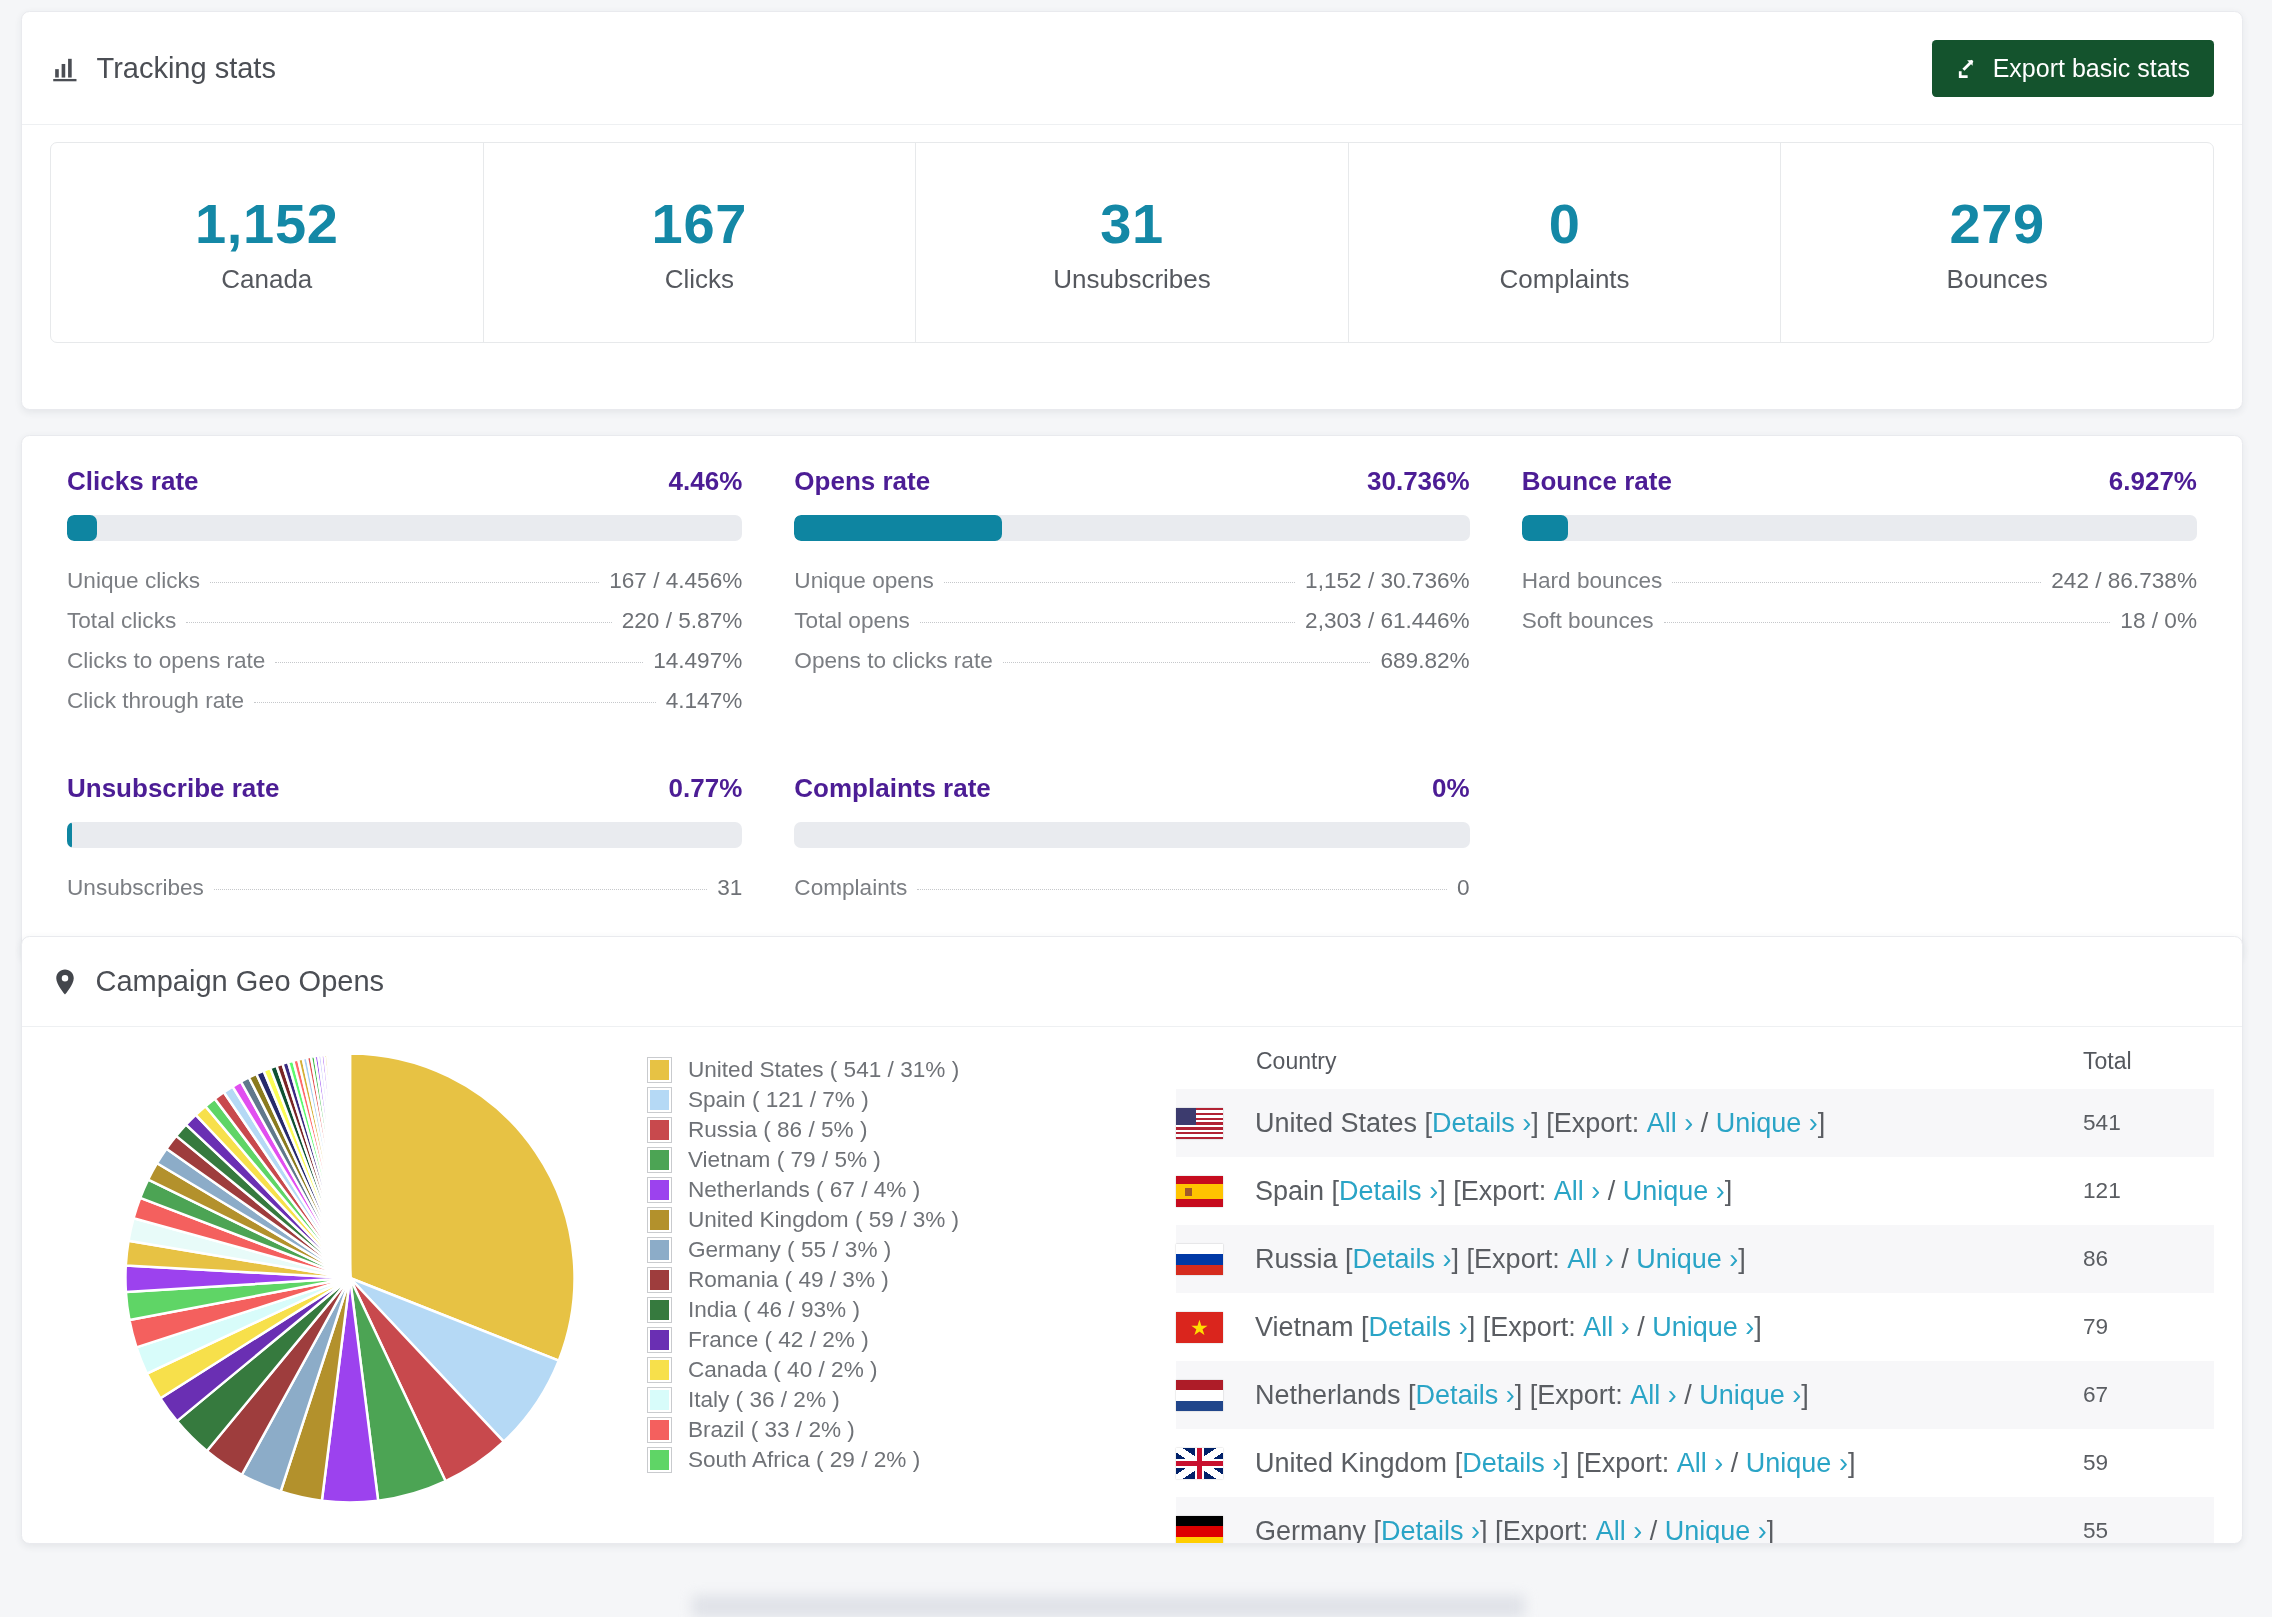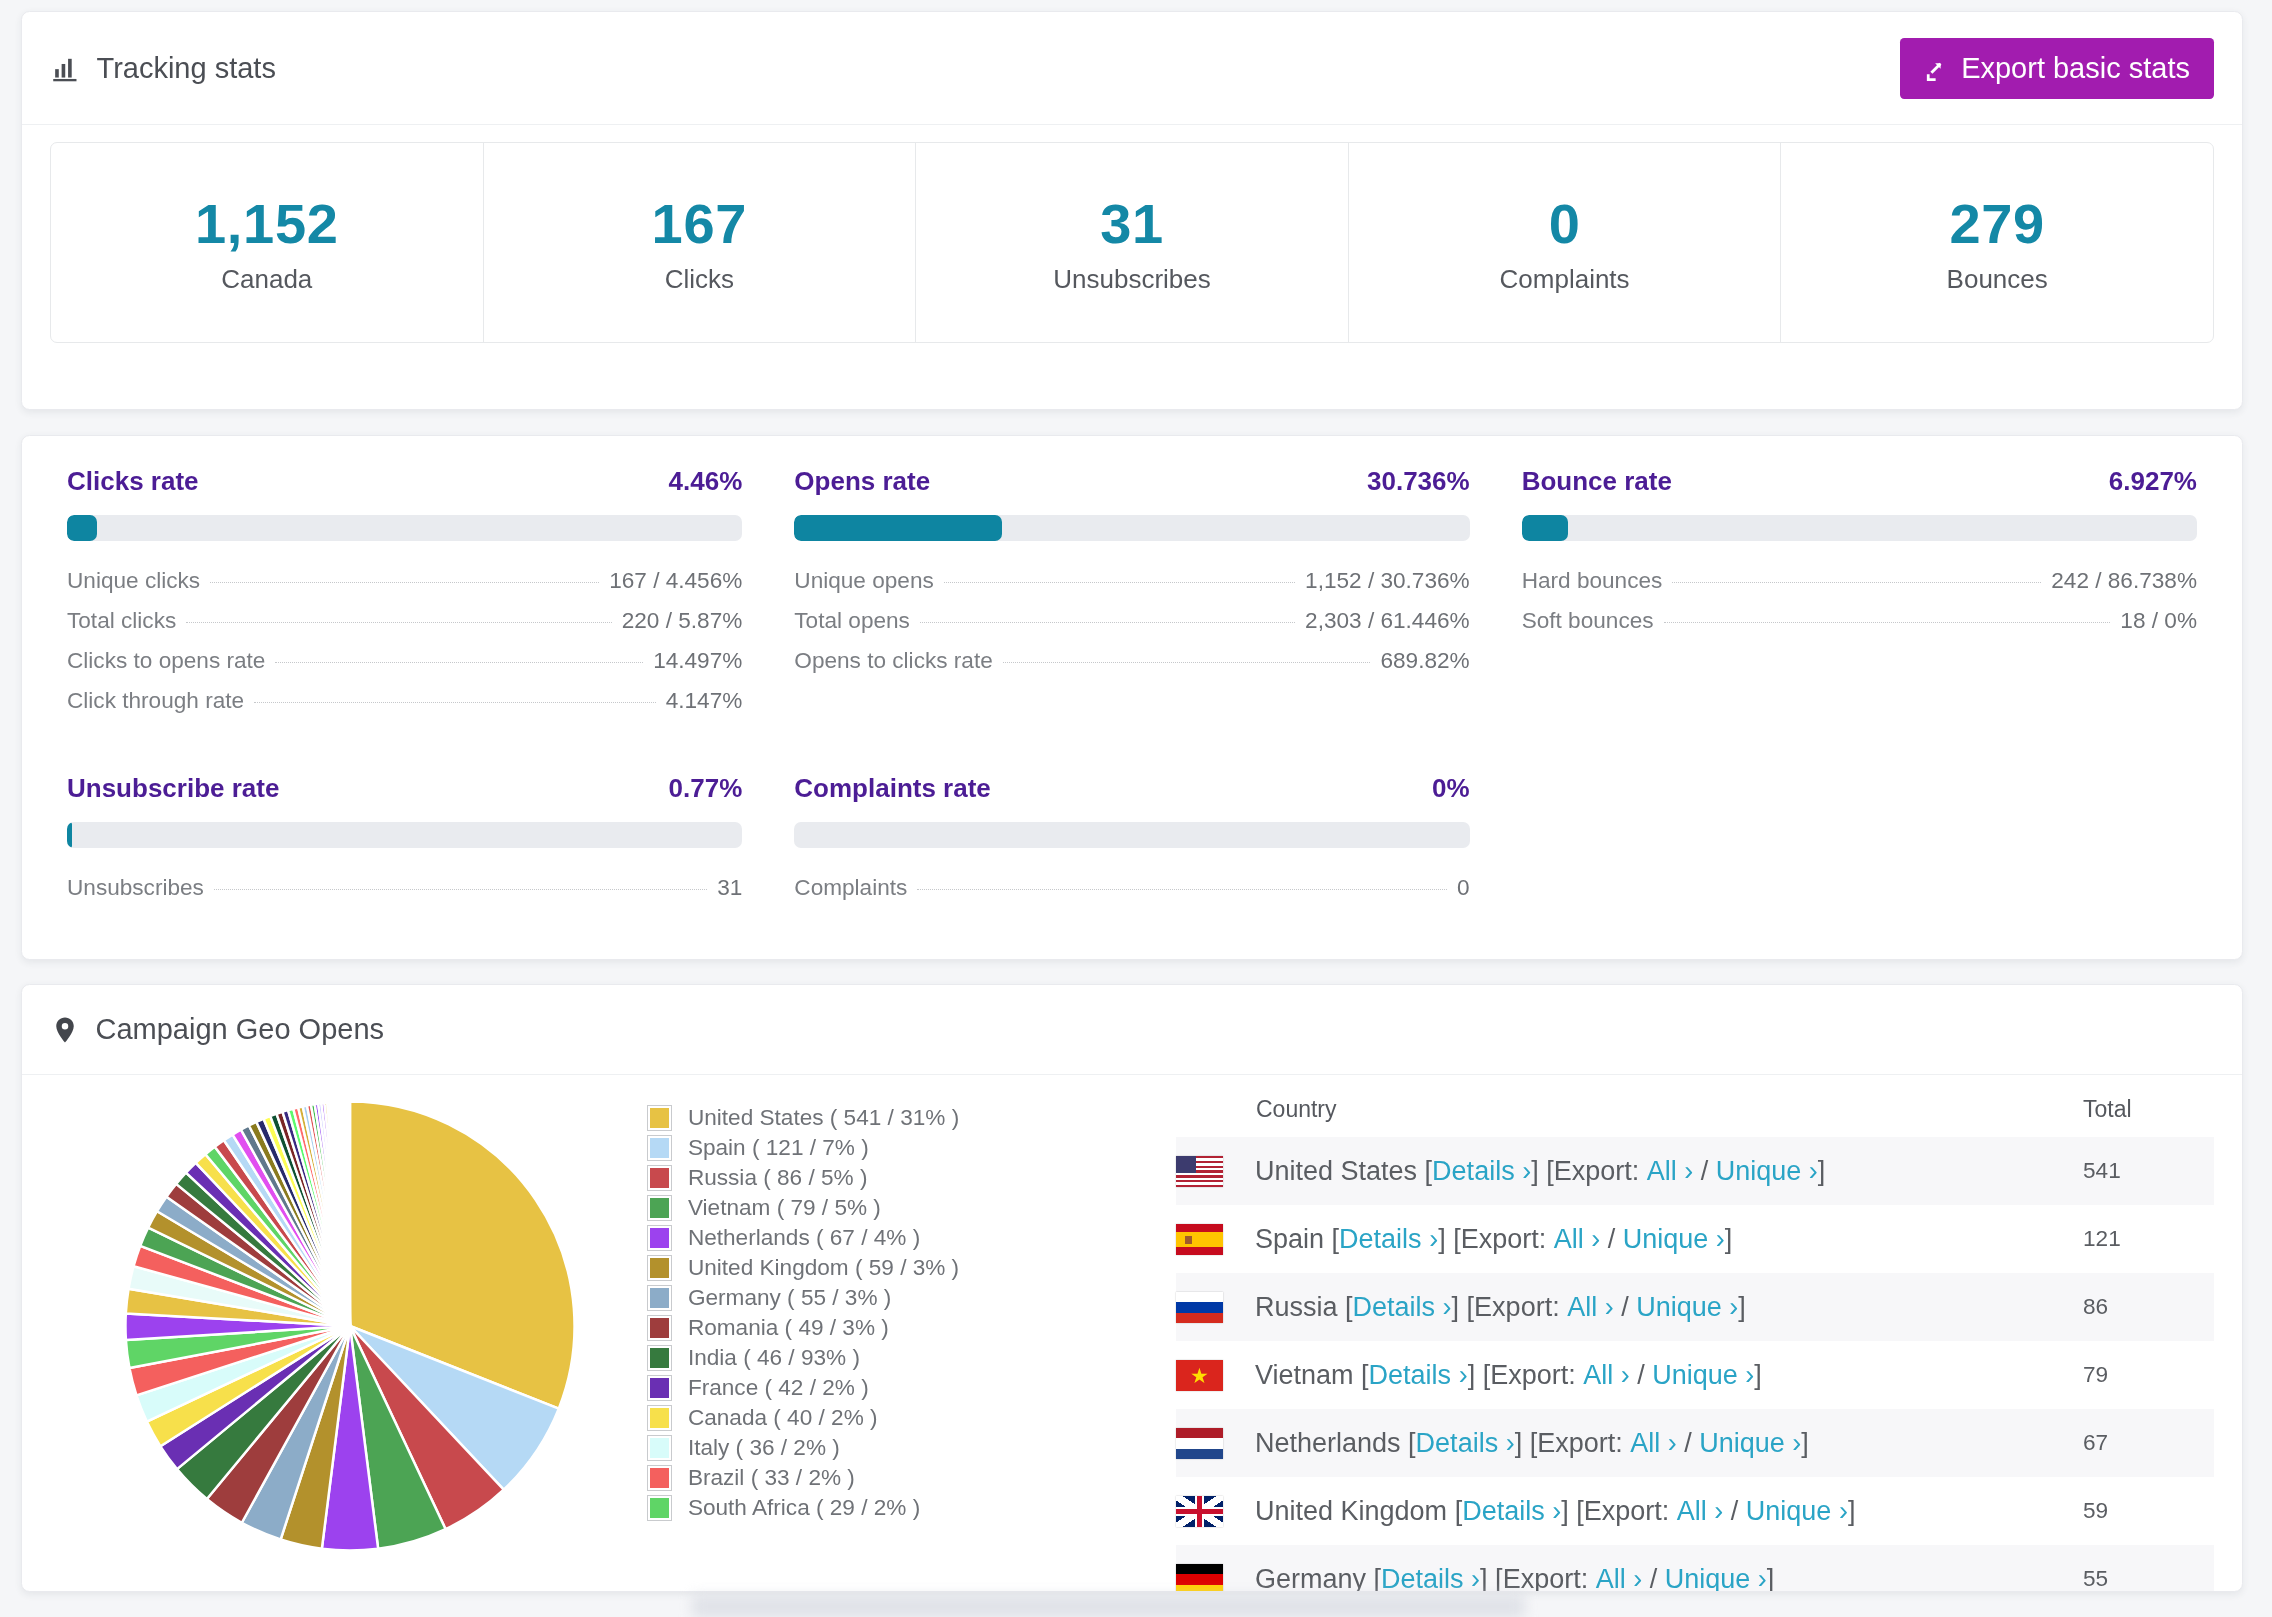--- a/index.html
+++ b/index.html
@@ -10,32 +10,32 @@
     color:#5a5d62;
   }
   .card{
     position:absolute;left:21px;width:2222px;background:#fff;
     border:0.7px solid #e9eaee;border-radius:8.5px;
     box-shadow:0 2.1px 7px rgba(50,60,75,.08);
     box-sizing:border-box;
   }
   #card-tracking{top:11.3px;height:399px;}
   #card-rates{top:435px;height:525px;}
-  #card-geo{top:984px;height:608px;overflow:hidden;}
+  #card-geo{top:936px;height:608px;overflow:hidden;}
 
   
   .card-header{
     height:112px;display:flex;align-items:center;padding:0 28px;
     border-bottom:0.7px solid #eef0f2;
   }
   .card-title{font-size:29px;color:#4b4e54;margin-left:15.5px;}
   .btn-export{
-    margin-left:auto;display:flex;align-items:flex-end;gap:11.3px;
-    background:#a21caf;color:#fff;border:none;border-radius:4.2px;
-    padding:14px 24px;font-size:29px;cursor:pointer;
+    margin-left:auto;display:flex;align-items:center;gap:11.3px;
+    background:#14532d;color:#fff;border:none;border-radius:4.2px;
+    padding:14px 24px;font-size:25px;cursor:pointer;
     font-family:"Liberation Sans", sans-serif;
   }
 
   
   .stats-box{
     margin:17px 28px 0;height:199px;display:flex;
     border:0.7px solid #e7e9eb;border-radius:7px;
   }
   .stat{
     flex:1;display:flex;flex-direction:column;justify-content:center;align-items:center;

